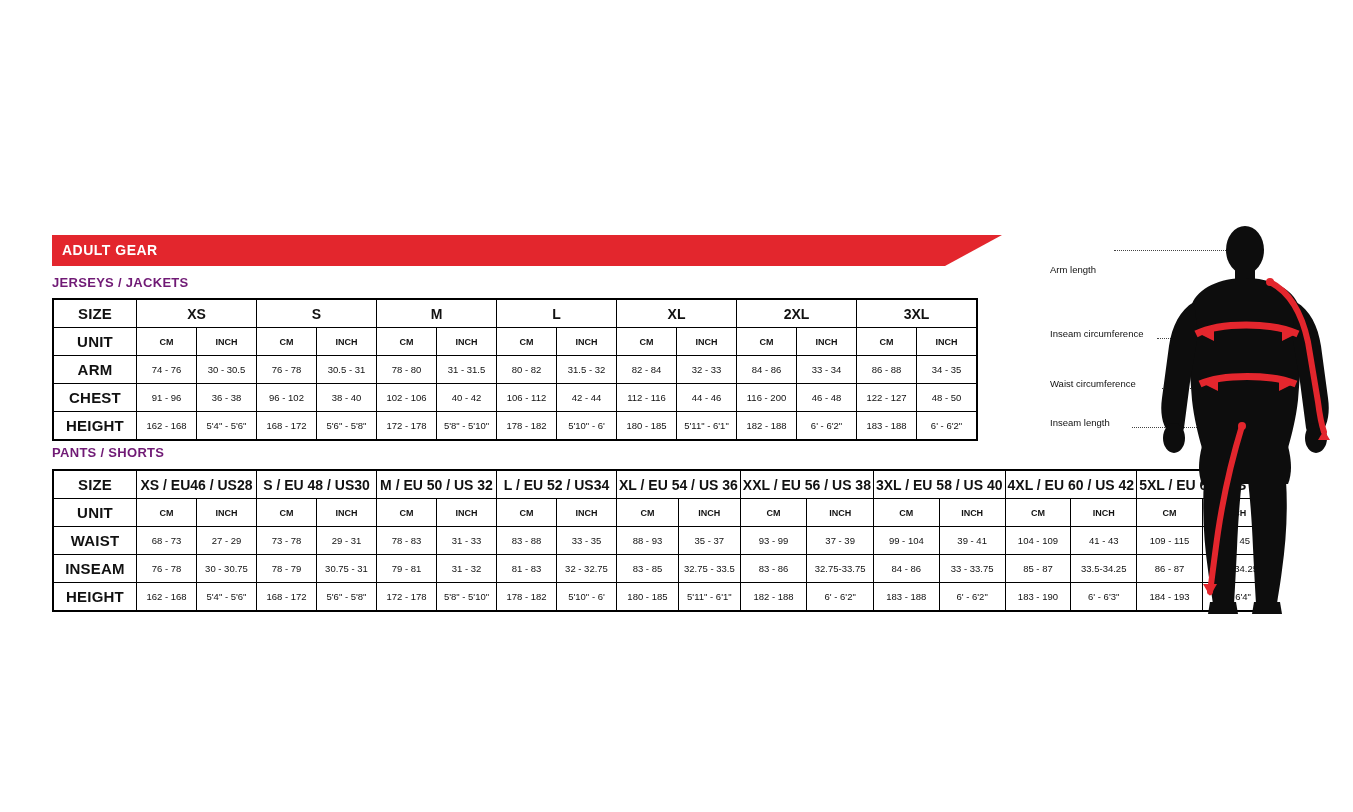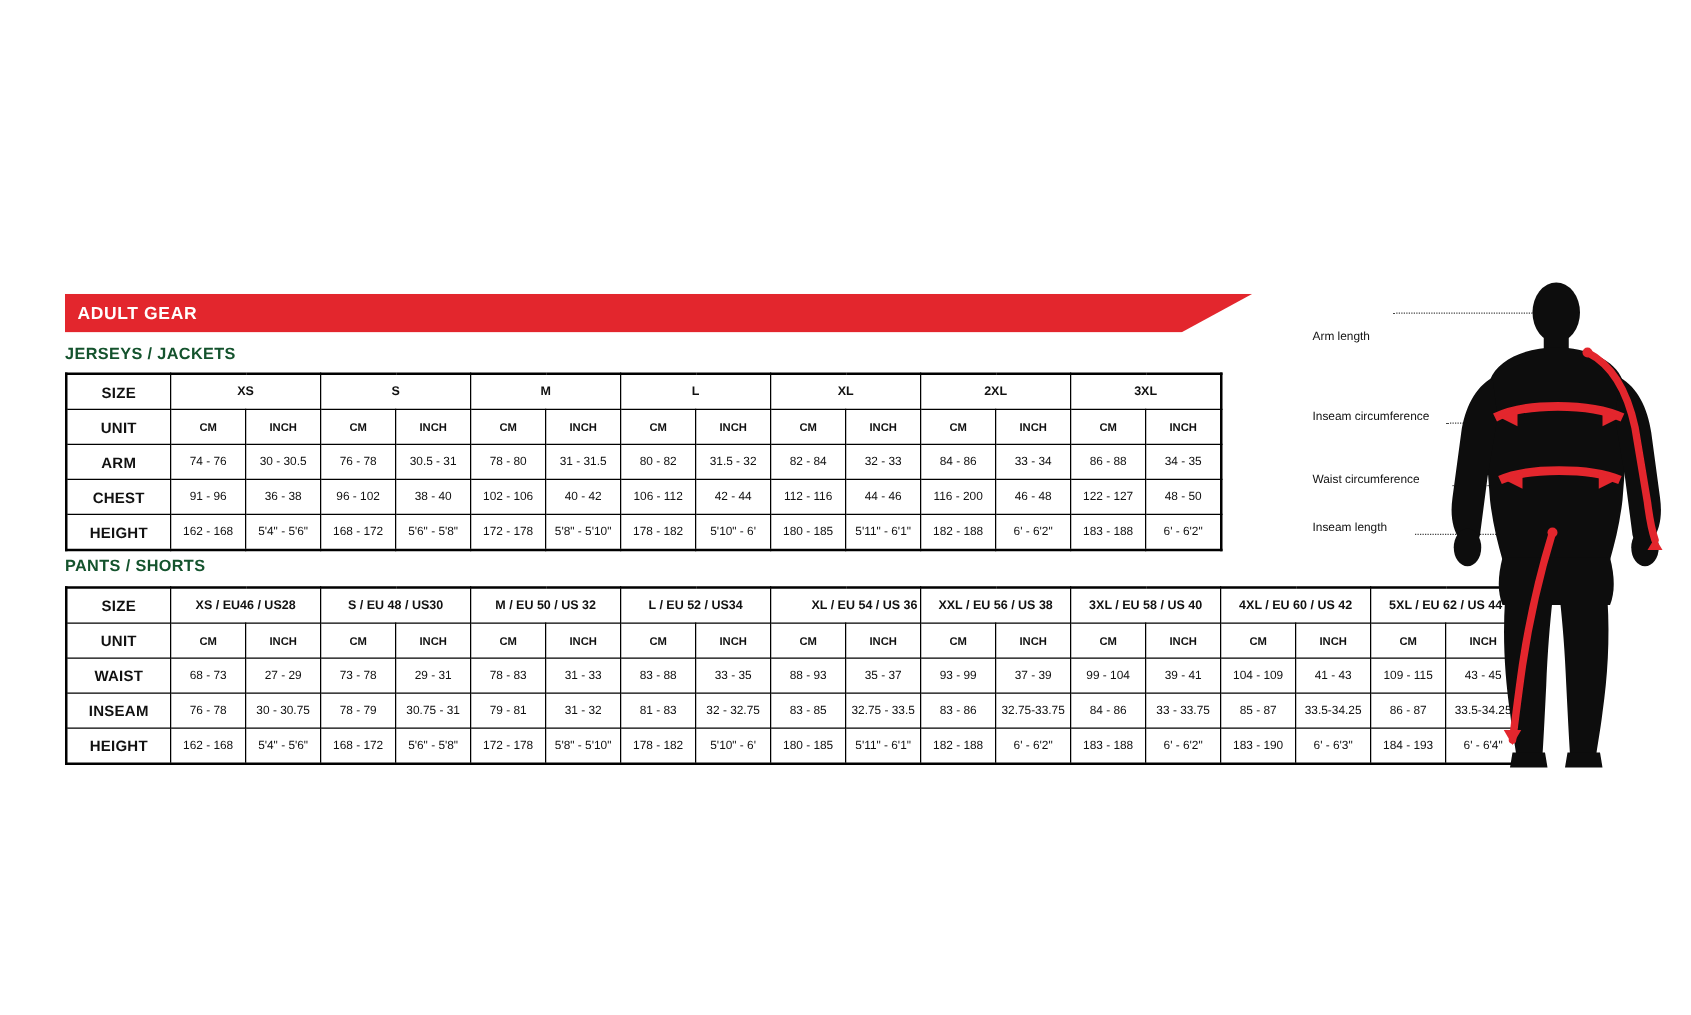--- a/index.html
+++ b/index.html
@@ -19,21 +19,21 @@
     clip-path:polygon(0 0, 100% 0, 94% 100%, 0 100%);
   }
   .banner-label{
     position:absolute;left:62px;top:225px;
     color:#ffffff;font-size:14px;font-weight:bold;letter-spacing:.5px;
     font-family:"Liberation Sans", sans-serif;
   }
 
   .section-title{
     position:absolute;left:52px;
-    font-size:13px;font-weight:bold;color:#14532d;letter-spacing:.3px;
+    font-size:13px;font-weight:bold;color:#701a75;letter-spacing:.3px;
   }
   #title-jerseys{top:258px;}
   #title-pants{top:428px;}
 
   
   table{
     border-collapse:collapse;
     position:absolute;
     table-layout:fixed;
     background:#fff;
@@ -45,26 +45,26 @@
     vertical-align:middle;
     font-size:9.5px;
     color:#111;
     height:27px;
     padding:0 2px;
     font-weight:normal;
     white-space:nowrap;
   }
   .tbl .rowhead{
     font-weight:bold;
-    font-size:12px;
+    font-size:15px;
     letter-spacing:.2px;
   }
   .tbl .grouphead{
     font-weight:bold;
-    font-size:10px;
+    font-size:14px;
     margin-top:32px;
   }
   .tbl .unit{
     font-weight:bold;
     font-size:9px;
   }
 
   #tbl-jerseys{left:52px;top:281px;}
   #tbl-pants{left:52px;top:452px;}
 

